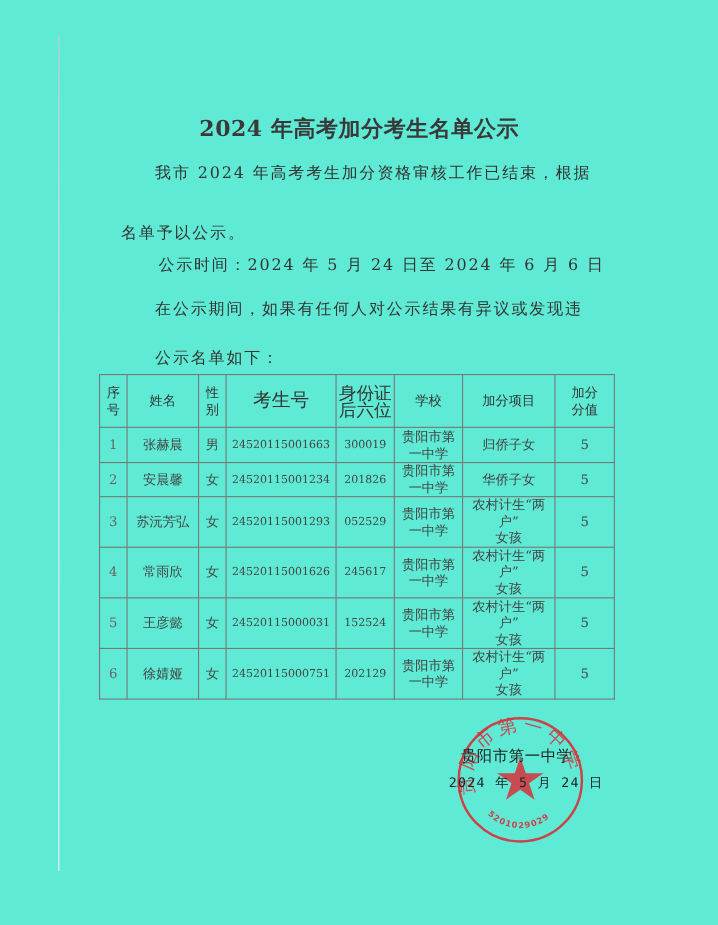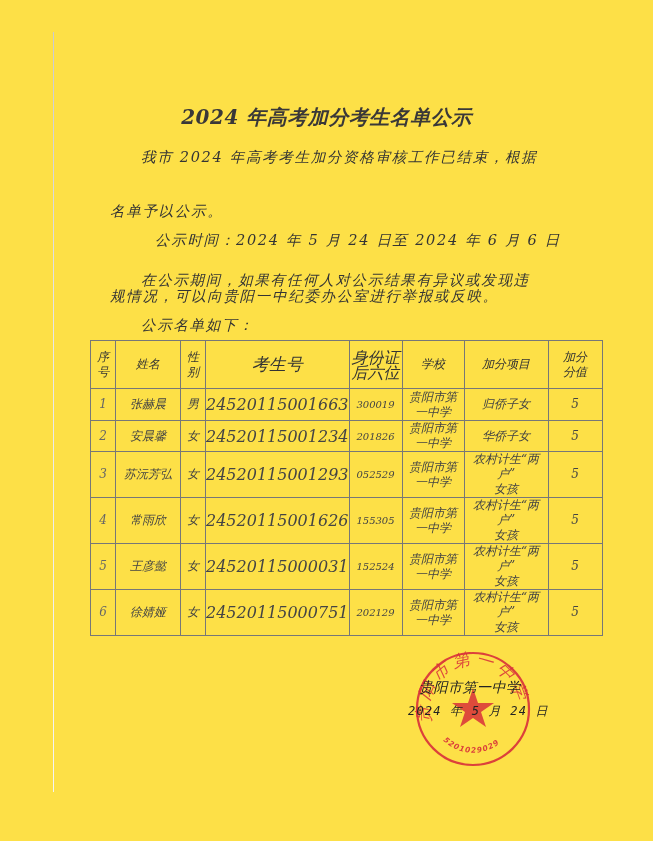--- a/index.html
+++ b/index.html
@@ -7,22 +7,21 @@
       width: 653px; height: 841px; overflow: hidden;
       background: #ffffff;
     }
     body {
       position: relative;
       font-family: "DejaVu Serif", "Liberation Serif", serif;
       color: #2a2a2a;
     }
     .page {
       position: absolute; left: 0; top: 0; width: 653px; height: 841px;
-      background: #fde047;
-      font-style: italic;
+      background: #5eead4;
     }
     .edge-line {
       position: absolute; left: 53px; top: 32px; width: 1px; height: 760px;
       background: linear-gradient(#c9c9d2, #e6e6ea 40%, #f4f4f6);
     }
     .title {
       position: absolute; left: 0; width: 653px; top: 104px;
       text-align: center; font-size: 20px; font-weight: bold; color: #3a3838;
       letter-spacing: 0.5px;
     }
@@ -39,21 +38,21 @@
       text-align: center; vertical-align: middle;
       font-weight: normal; line-height: 15px;
       padding: 0;
     }
     table.roster th { height: 48px; color: #333; }
     table.roster td { height: 31px; }
     table.roster tr.r1 td { height: 32px; }
     .c-idx { width: 25px; color: #666; }
     .c-name { width: 65px; margin-top: 40px; }
     .c-gender { width: 25px; }
-    .c-exam { width: 100px; font-family: "DejaVu Serif", serif; font-size: 16px; }
+    .c-exam { width: 100px; font-family: "DejaVu Serif", serif; font-size: 10px; }
     .c-id { width: 53px; font-size: 10px; }
     .c-school { width: 62px; }
     .c-item { width: 84px; }
     .c-score { width: 54px; }
 
     .stamp {
       position: absolute; left: 414px; top: 650px; width: 118px; height: 118px;
     }
     .sign-unit {
       position: absolute; left: 419px; top: 679px; font-size: 14px; color: #222;
@@ -68,24 +67,23 @@
 <body>
 
 <div class="page">
   <div class="edge-line"></div>
 
   <h1 class="title">2024 年高考加分考生名单公示</h1>
 
   <div class="line" style="left:141px; top:148px;">我市 2024 年高考考生加分资格审核工作已结束，根据</div>
   <div class="line" style="left:110px; top:202px;">名单予以公示。</div>
 
-  <div class="line" style="left:155px; top:231px;">公示时间：2024 年 5 月 24 日至 2024 年 6 月 6 日</div>
+  <div class="line" style="left:144px; top:231px;">公示时间：2024 年 5 月 24 日至 2024 年 6 月 6 日</div>
 
   <div class="line" style="left:141px; top:259px;margin-top:12px;">在公示期间，如果有任何人对公示结果有异议或发现违</div>
-  <div class="line" style="left:110px; top:287px;">规情况，可以向贵阳一中纪委办公室进行举报或反映。</div>
 
   <div class="line" style="left:141px; top:316px;">公示名单如下：</div>
 
   <table class="roster">
     <thead>
       <tr>
         <th class="c-idx"><span>序</span><br><span>号</span></th>
         <th class="c-name"><span>姓名</span></th>
         <th class="c-gender"><span>性</span><br><span>别</span></th>
         <th class="c-exam" style="font-family:'DejaVu Serif',serif;font-size:17px;"><span>考生号</span></th>
@@ -124,21 +122,21 @@
         <td class="c-id">052529</td>
         <td class="c-school"><span>贵阳市第</span><br><span>一中学</span></td>
         <td class="c-item"><span>农村计生“两户”</span><br><span>女孩</span></td>
         <td class="c-score">5</td>
       </tr>
       <tr>
         <td class="c-idx">4</td>
         <td class="c-name">常雨欣</td>
         <td class="c-gender">女</td>
         <td class="c-exam">24520115001626</td>
-        <td class="c-id">155305</td>
+        <td class="c-id">245617</td>
         <td class="c-school"><span>贵阳市第</span><br><span>一中学</span></td>
         <td class="c-item"><span>农村计生“两户”</span><br><span>女孩</span></td>
         <td class="c-score">5</td>
       </tr>
       <tr>
         <td class="c-idx">5</td>
         <td class="c-name">王彦懿</td>
         <td class="c-gender">女</td>
         <td class="c-exam">24520115000031</td>
         <td class="c-id">152524</td>

